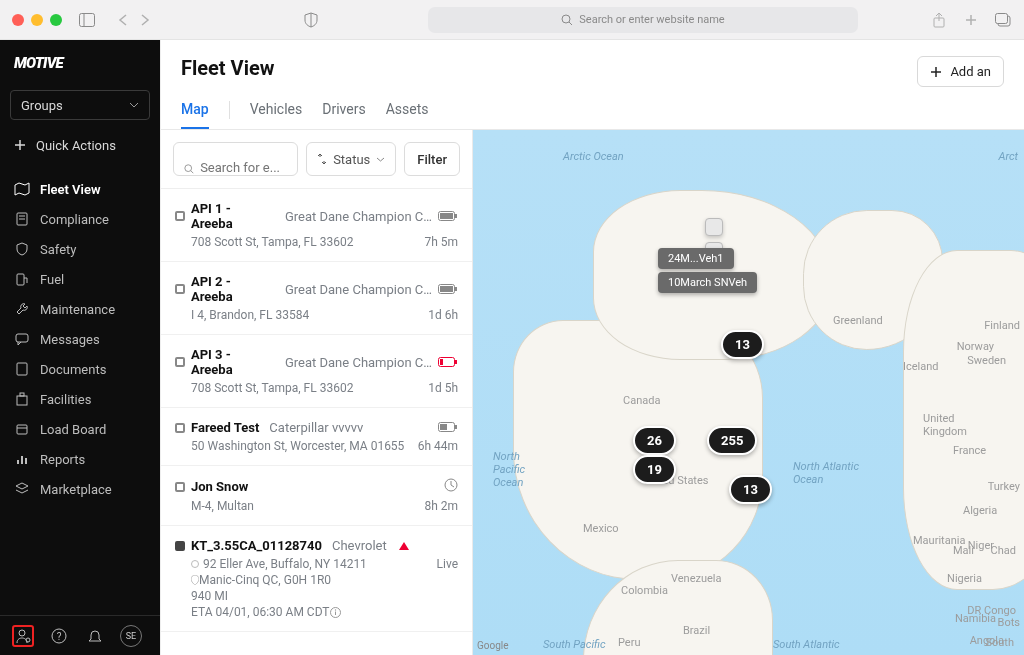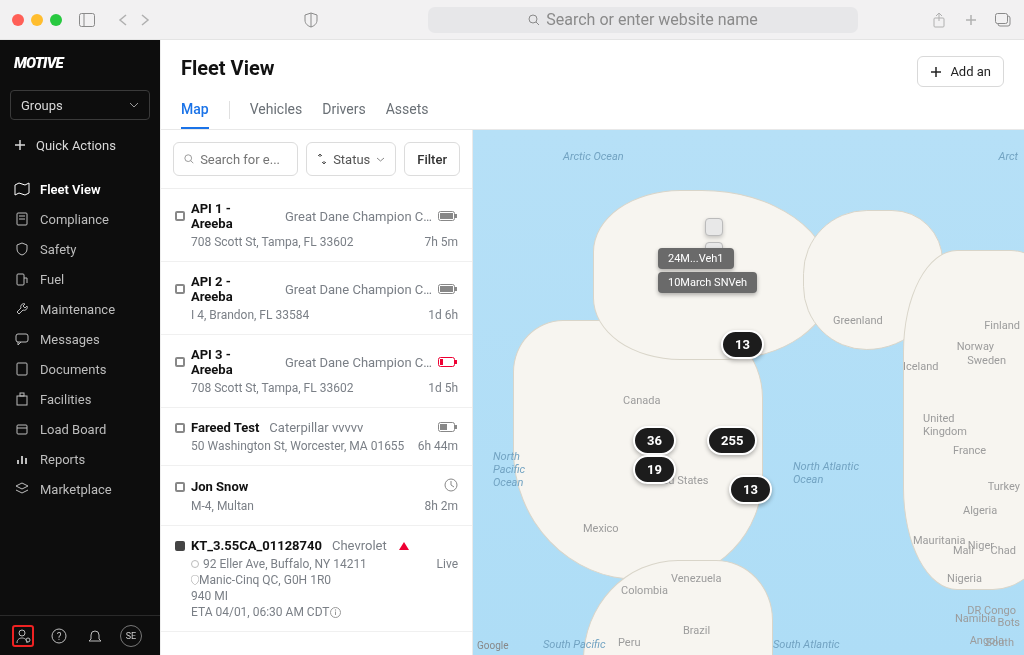--- a/index.html
+++ b/index.html
@@ -9,21 +9,21 @@
     display: flex; align-items: center; padding: 0 12px; gap: 8px;
   }
   .traffic-lights { display:flex; gap:7px; margin-right:8px; }
   .tl { width:12px; height:12px; border-radius:50%; }
   .tl.red { background:#ff5f57; }
   .tl.yellow { background:#ffbd2e; }
   .tl.green { background:#28c940; }
   .bb-icon { width:18px; height:18px; display:flex; align-items:center; justify-content:center; color:#8a8a8a; }
   .nav-arrows { display:flex; gap:4px; margin-left:10px; }
   .addr { flex:0 0 430px; margin-left:100px; height:26px; background:#e7e7e9; border-radius:7px;
-          display:flex; align-items:center; justify-content:center; color:#8a8a8a; font-size:16px; gap:6px; }
+          display:flex; align-items:center; justify-content:center; color:#8a8a8a; font-size:11px; gap:6px; }
   .bb-right { margin-left:auto; display:flex; gap:14px; }
   .shield-mini { margin-left:140px; }
 
   .app { display:flex; height:615px; }
   .sidebar { width:160px; background:#0d0d0d; color:#bdbdbd; display:flex; flex-direction:column; }
   .logo { padding:14px 20px 10px 14px; }
   .logo svg { height:18px; }
   .groups { margin:4px 10px 10px 10px; height:30px; border:1px solid #3a3a3a; border-radius:4px;
             display:flex; align-items:center; padding:0 10px; font-size:13px; color:#d9d9d9; justify-content:space-between; }
   .quick { margin:0 10px 14px 10px; height:30px; display:flex; align-items:center; gap:10px; font-size:13px; color:#d9d9d9; padding:0 4px; }
@@ -42,21 +42,21 @@
   .page-title { font-size:20px; font-weight:700; color:#111; }
   .add-btn { display:flex; align-items:center; gap:8px; border:1px solid #d9d9d9; border-radius:6px; padding:7px 12px; font-size:13px; color:#222; cursor:pointer; }
   .tabs { display:flex; gap:20px; padding:14px 20px 0 20px; border-bottom:1px solid #e8e8e8; font-size:14px; }
   .tab { padding-bottom:10px; color:#6a7076; cursor:pointer; }
   .tab.active { color:#1a73e8; border-bottom:2px solid #1a73e8; font-weight:500; }
   .tab-div { width:1px; background:#e0e0e0; margin-bottom:10px; }
 
   .content { flex:1; display:flex; min-height:0; }
   .left-panel { width:312px; border-right:1px solid #eaeaea; display:flex; flex-direction:column; }
   .filters { padding:12px 12px; display:flex; gap:8px; border-bottom:1px solid #eee; }
-  .search-box { flex:1; height:34px; border:1px solid #dcdcdc; border-radius:6px; display:flex; align-items:center; padding:0 10px; gap:6px; color:#8a8a8a; font-size:13px; overflow:hidden; }
+  .search-box { flex:1; height:34px; border:1px solid #dcdcdc; border-radius:6px; display:flex; align-items:flex-end; padding:0 10px; gap:6px; color:#8a8a8a; font-size:13px; overflow:hidden; }
   .search-box input { border:none; outline:none; width:100%; font-size:13px; color:#333; }
   .status-btn { height:34px; border:1px solid #dcdcdc; border-radius:6px; padding:0 10px; display:flex; align-items:center; gap:6px; font-size:13px; color:#555; cursor:pointer; }
   .filter-btn { height:34px; border:1px solid #dcdcdc; border-radius:6px; padding:0 12px; display:flex; align-items:center; font-size:13px; color:#333; cursor:pointer; font-weight:500; }
   .list { flex:1; overflow-y:auto; position:relative; }
   .list::-webkit-scrollbar{width:6px}.list::-webkit-scrollbar-thumb{background:#ccc;border-radius:3px}
   .row { padding:12px 14px; border-bottom:1px solid #f0f0f0; font-size:13px; }
   .row-top { display:flex; align-items:center; gap:6px; }
   .dot { width:10px; height:10px; border:2px solid #888; border-radius:2px; background:#fff; }
   .name { font-weight:700; color:#111; }
   .desc { color:#7a7f86; margin-left:4px; overflow:hidden; text-overflow:ellipsis; white-space:nowrap; max-width:160px; }
@@ -490,21 +490,21 @@
         <div class="map-label land-name" style="right:28px; bottom:30px">Namibia</div>
         <div class="map-label land-name" style="right:4px; bottom:26px">Bots</div>
         <div class="map-label land-name" style="right:10px; bottom:6px">South</div>
 
         <div class="pin" style="left:232px; top:88px"></div>
         <div class="pin" style="left:232px; top:112px"></div>
         <div class="pin-label" style="left:185px; top:118px">24M...Veh1</div>
         <div class="pin-label" style="left:185px; top:142px">10March SNVeh</div>
 
         <div class="cluster" style="left:248px; top:200px">13</div>
-        <div class="cluster" style="left:160px; top:296px">36</div>
+        <div class="cluster" style="left:160px; top:296px">26</div>
         <div class="cluster" style="left:160px; top:325px">19</div>
         <div class="cluster" style="left:234px; top:296px">255</div>
         <div class="cluster" style="left:256px; top:345px">13</div>
         <div class="map-label land-name" style="left:4px; bottom:4px; font-size:10px; color:#888">Google</div>
       </div>
     </div>
   </div>
 </div>
 
 </body></html>

